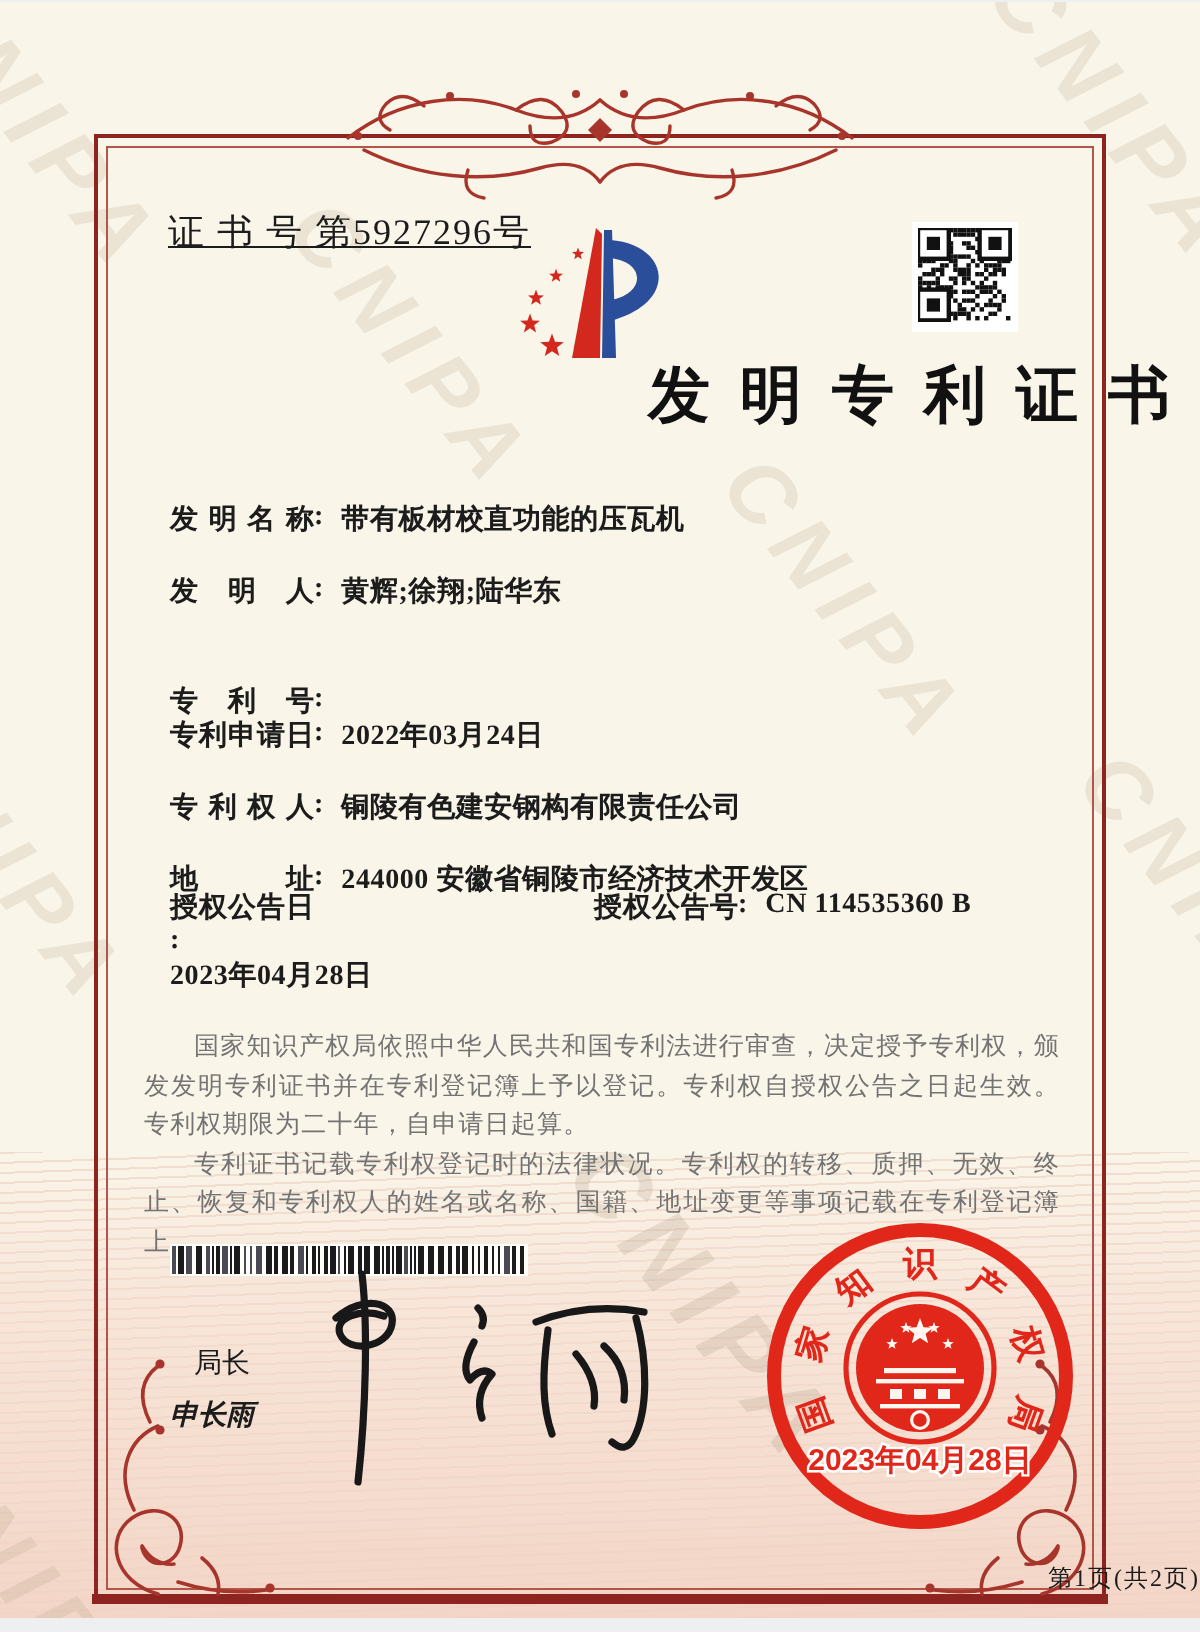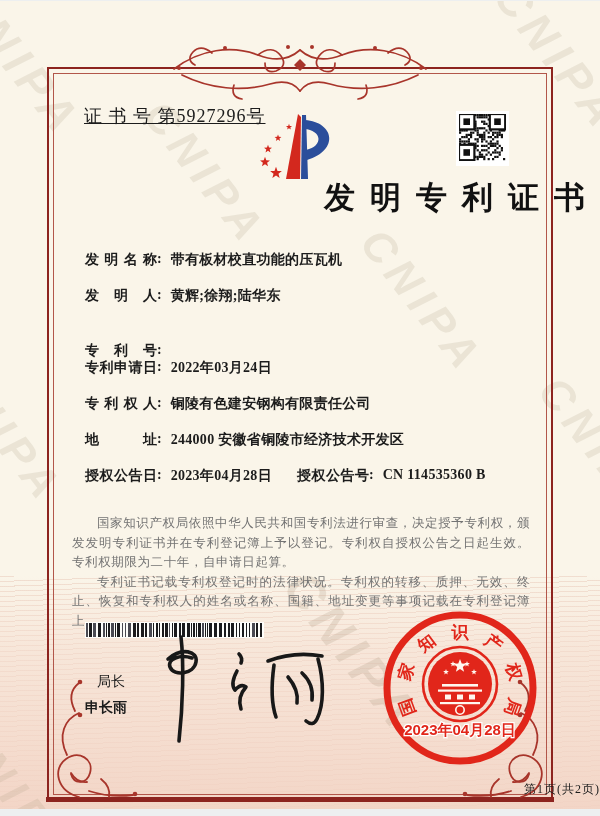--- a/index.html
+++ b/index.html
@@ -52,40 +52,40 @@
   .logo { position:absolute; left:258px; top:112px; z-index:5; }
   .qr-box { position:absolute; left:456px; top:110px; width:53px; height:55px;
     background:#ffffff; z-index:5; padding:3px; }
   .doc-title { position:absolute; left:0; top:176px; width:100%; z-index:5;
     text-align:right; font-size:31px; font-weight:bold; letter-spacing:15px;
     text-indent:15px; color:#111; }
   
   .frow { position:absolute; left:85px; z-index:5; display:flex;
     font-size:14px; white-space:nowrap; }
   .r1{top:250px;} .r2{top:286px;} .r3{top:341px;} .r4{top:358px;}
-  .r5{top:394px;} .r6{top:430px;} .r7{top:466px; width:462px;}
+  .r5{top:394px;} .r6{top:430px;} .r7{top:444px; width:462px;flex-direction:column;}
   .flabel { display:inline-block; width:72px; font-weight:bold;
     text-align:justify; text-align-last:justify; }
   .fcolon { font-weight:bold; margin-right:9px; }
   .fvalue { font-weight:600; letter-spacing:0.3px; }
   .pair2 { position:absolute; left:212px; top:0; display:flex; }
   
   .legal { position:absolute; left:72px; top:513px; width:458px; z-index:5;
     font-size:12.5px; line-height:19.5px; text-align:justify;
     letter-spacing:0.6px; color:#737373; font-weight:500; }
   .legal p { text-indent:2em; margin:0; }
   
   .barcode { position:absolute; left:85px; top:621px; width:179px; height:16px;
     background:#fdfdfa; z-index:5; }
   .signer-title { position:absolute; left:97px; top:672px; z-index:5;
     font-family:"Liberation Sans","DejaVu Sans",sans-serif;
     font-size:14px; font-weight:normal; }
   .signer-name { position:absolute; left:85px; top:698px; z-index:5;
     font-family:"Liberation Sans","DejaVu Sans",sans-serif;
-    font-size:14px; font-weight:bold; }
+    font-size:14px; font-weight:bold;font-style:italic; }
   .signature { position:absolute; left:142px; top:628px; z-index:6; }
   .seal { position:absolute; left:378px; top:605px; z-index:7; }
   .seal text { font-family:"Liberation Sans","DejaVu Sans",sans-serif; }
   
   .footer { position:absolute; left:0; top:780px; width:100%; z-index:5;
     text-align:right; font-size:12px; letter-spacing:1px; }
 </style>
 </head>
 <body>
 

